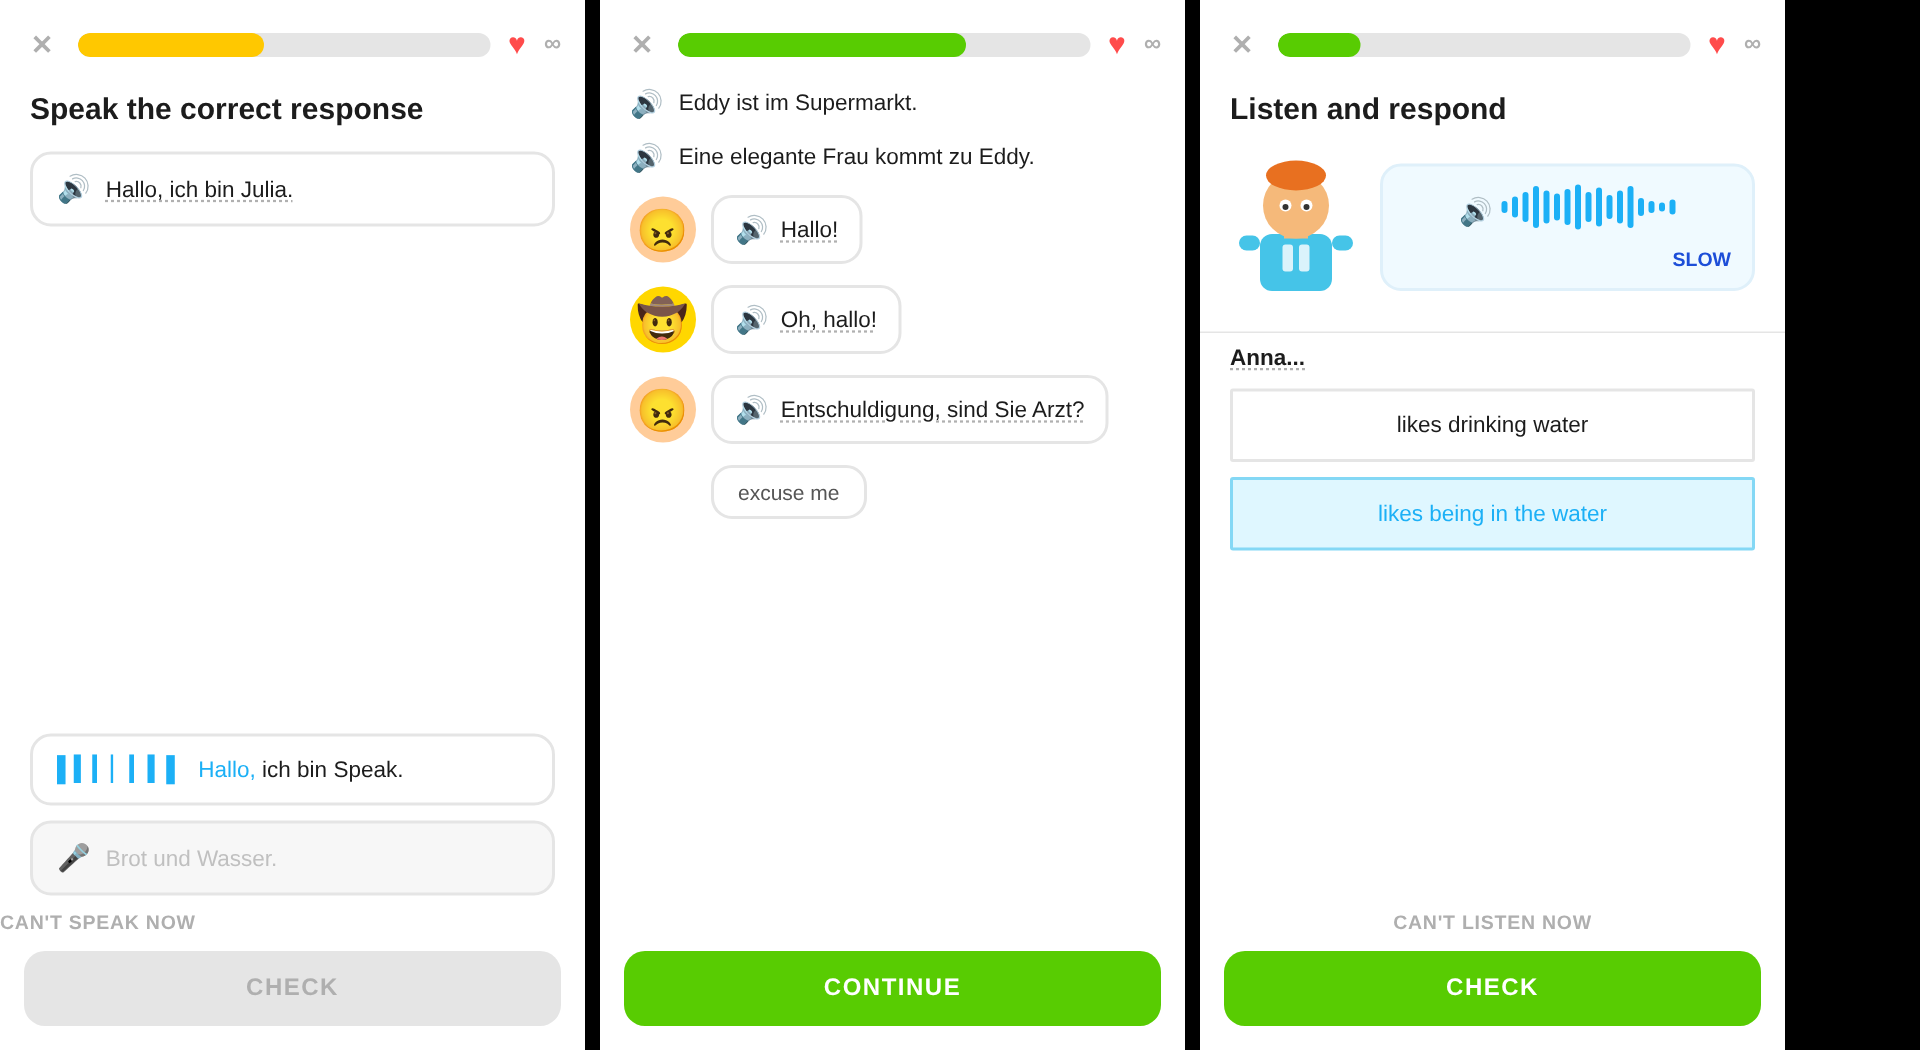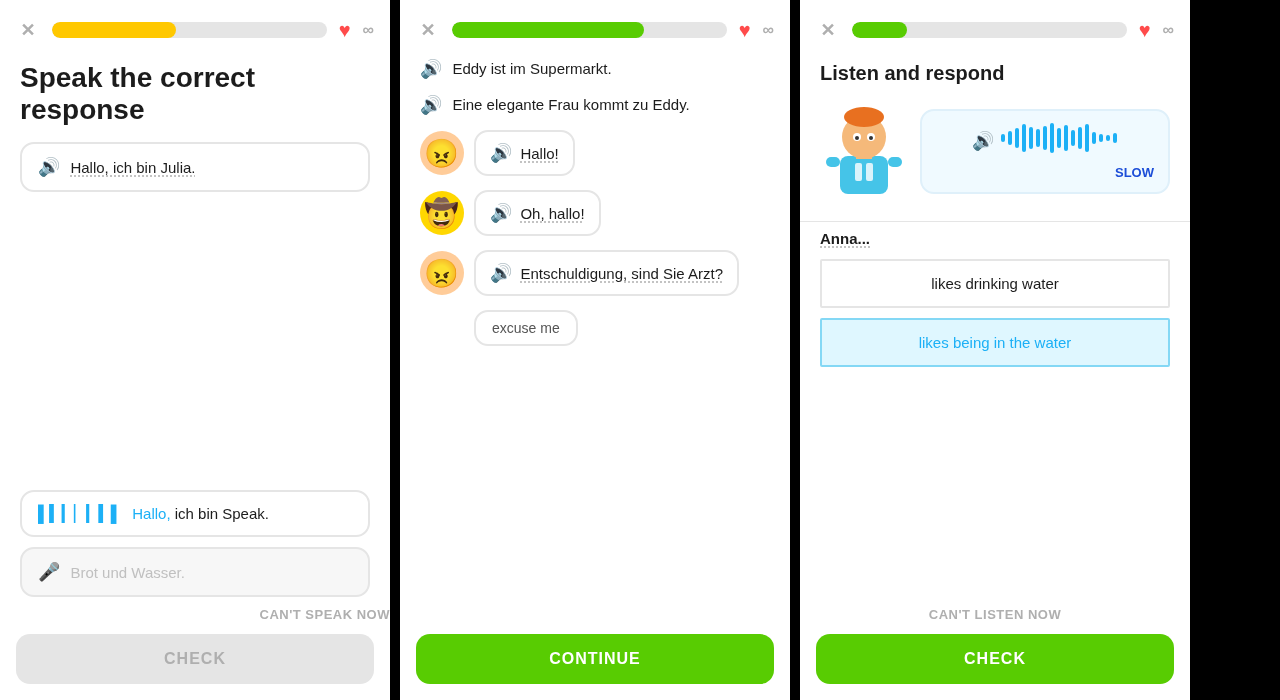--- a/index.html
+++ b/index.html
@@ -61,21 +61,21 @@
       color: #ff4b4b;
     }
     .infinity-icon {
       font-size: 16px;
       color: #afafaf;
       font-weight: bold;
     }
 
     
     .p1-title {
-      font-size: 28px;
+      font-size: 20px;
       font-weight: 800;
       color: #1c1c1c;
       padding: 8px 20px 16px 20px;
     }
     .speech-bubble {
       background: #fff;
       border: 2px solid #e5e5e5;
       border-radius: 14px;
       padding: 12px 16px;
       display: flex;
@@ -128,21 +128,21 @@
     .mic-icon {
       color: #c0c0c0;
       font-size: 18px;
     }
     .mic-placeholder {
       font-size: 15px;
       color: #c0c0c0;
     }
 
     .cant-speak {
-      text-align: right;
+      text-align: left;
       color: #afafaf;
       font-size: 13px;
       font-weight: 700;
       letter-spacing: 0.5px;
       margin-top: auto;
       padding-bottom: 12px;
     }
     .check-btn {
       margin: 0 16px 16px 16px;
       padding: 16px;

